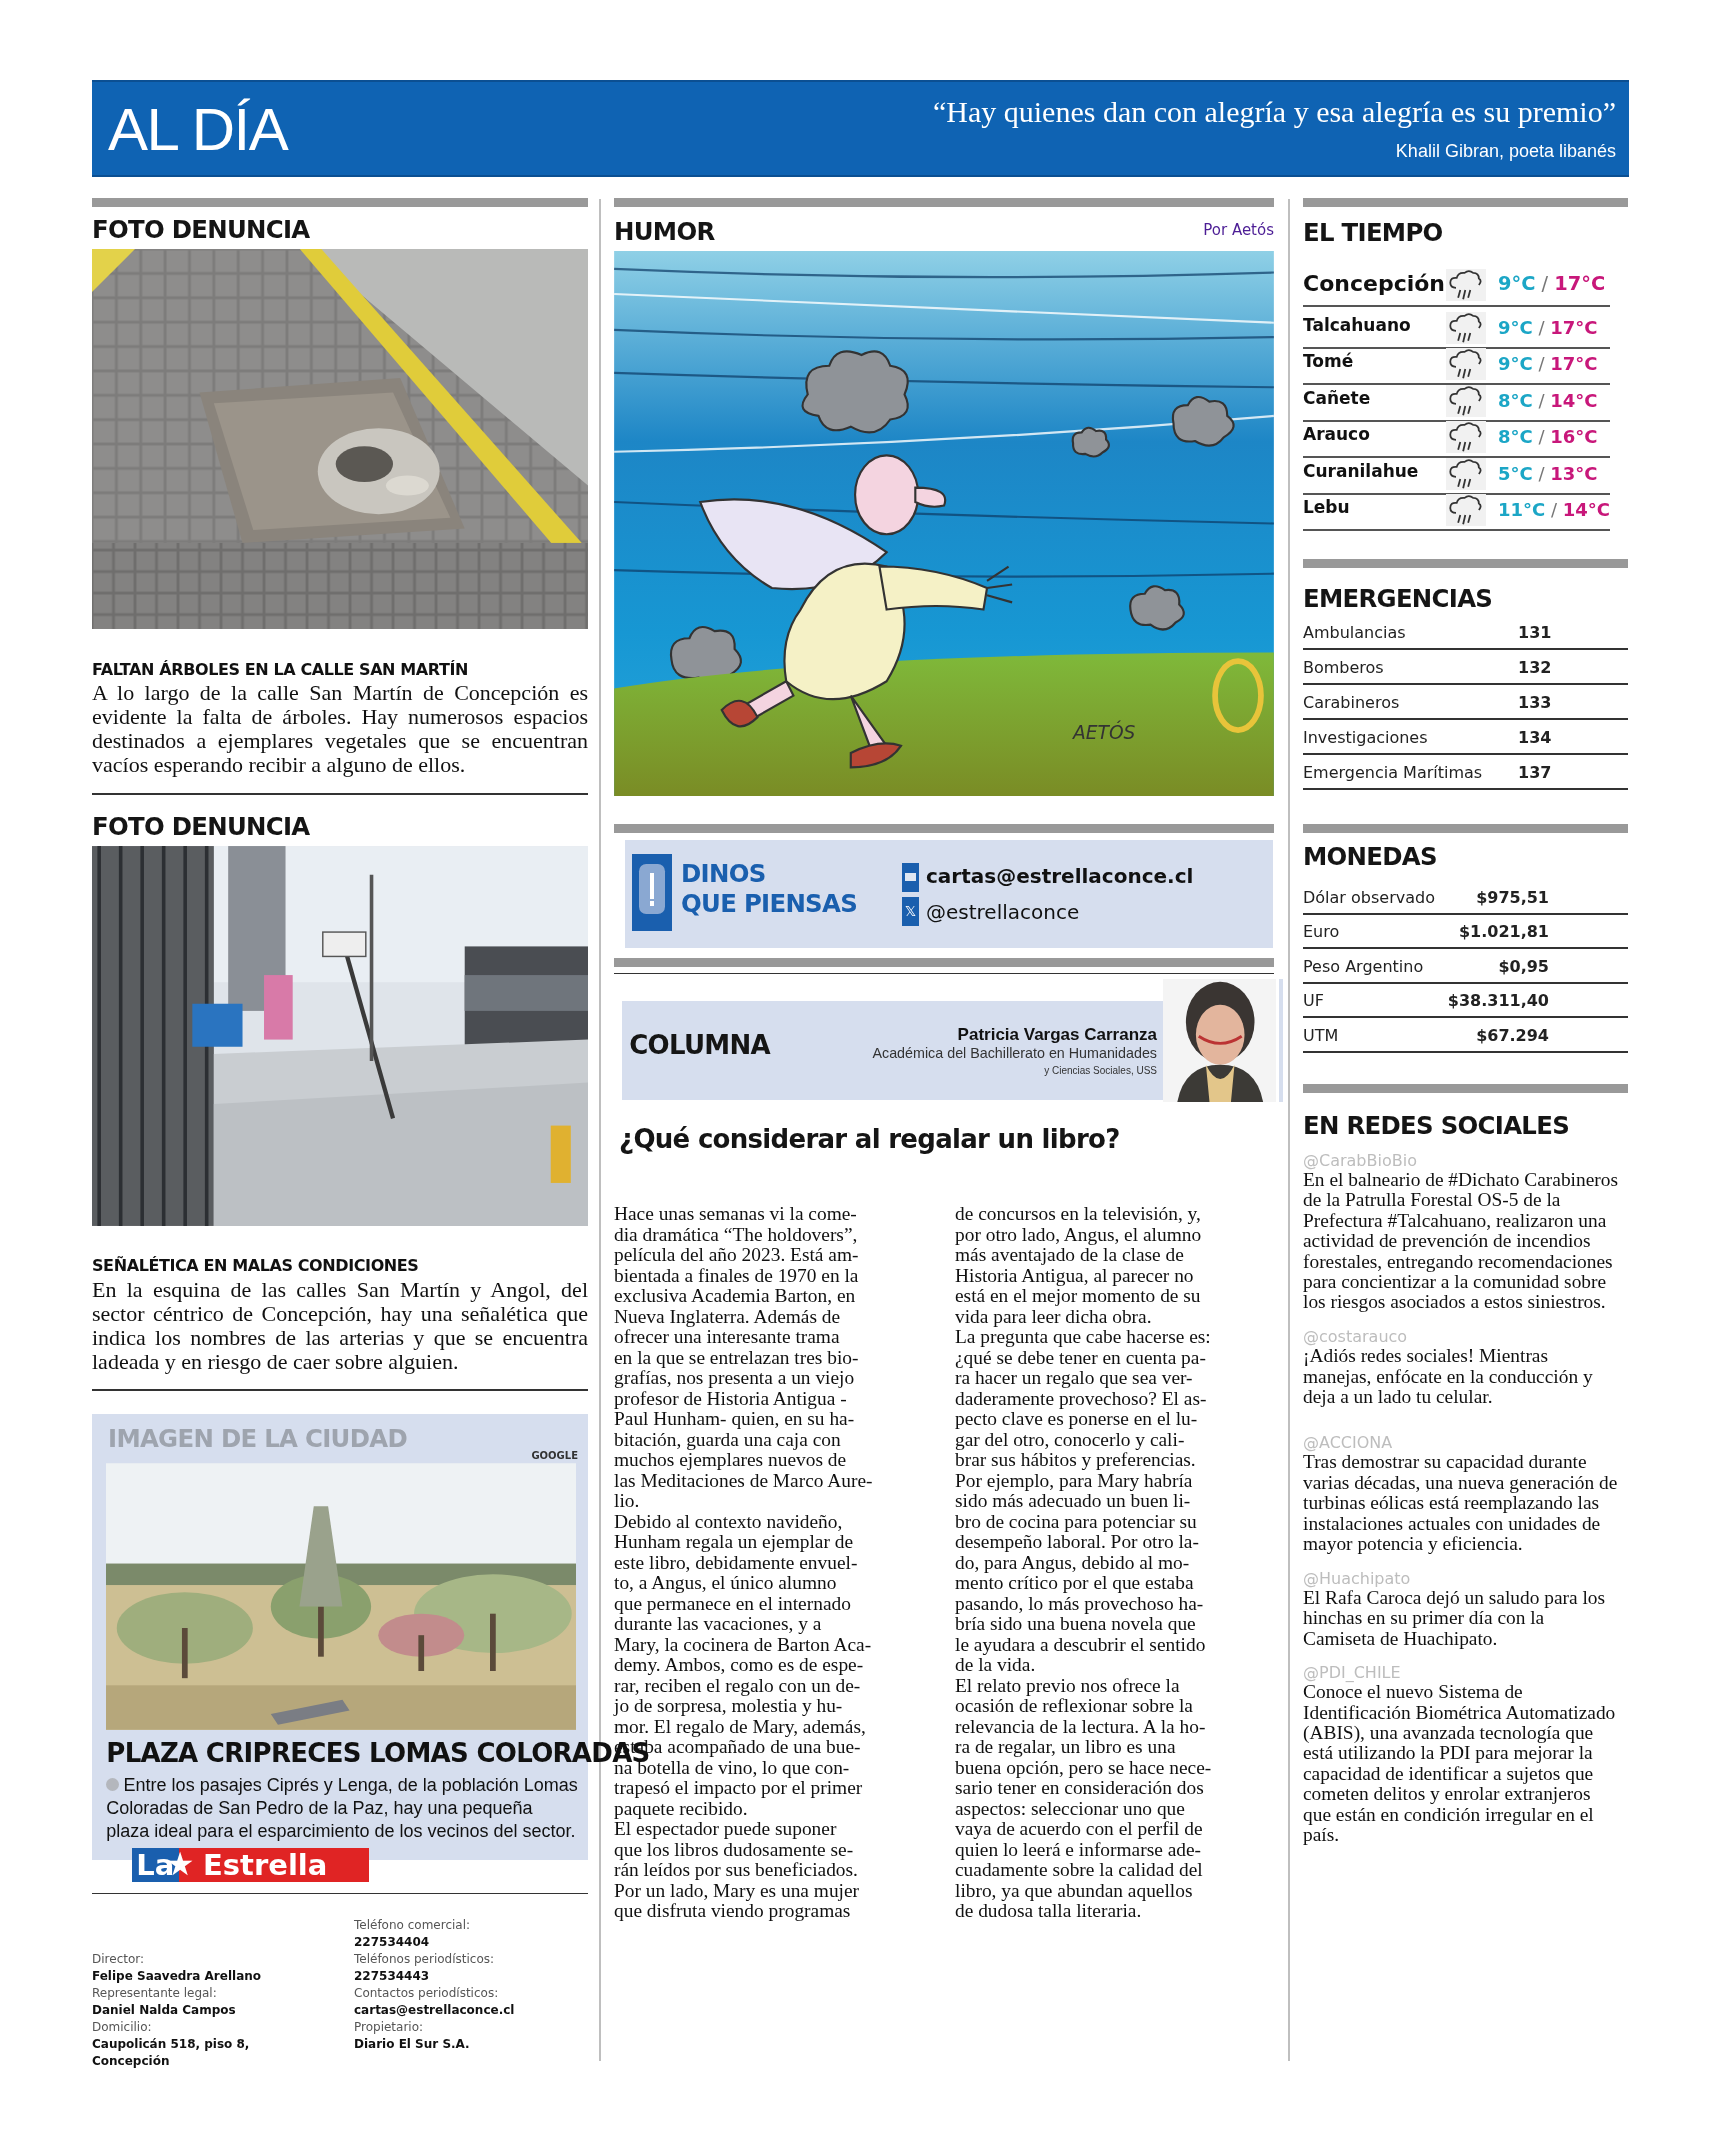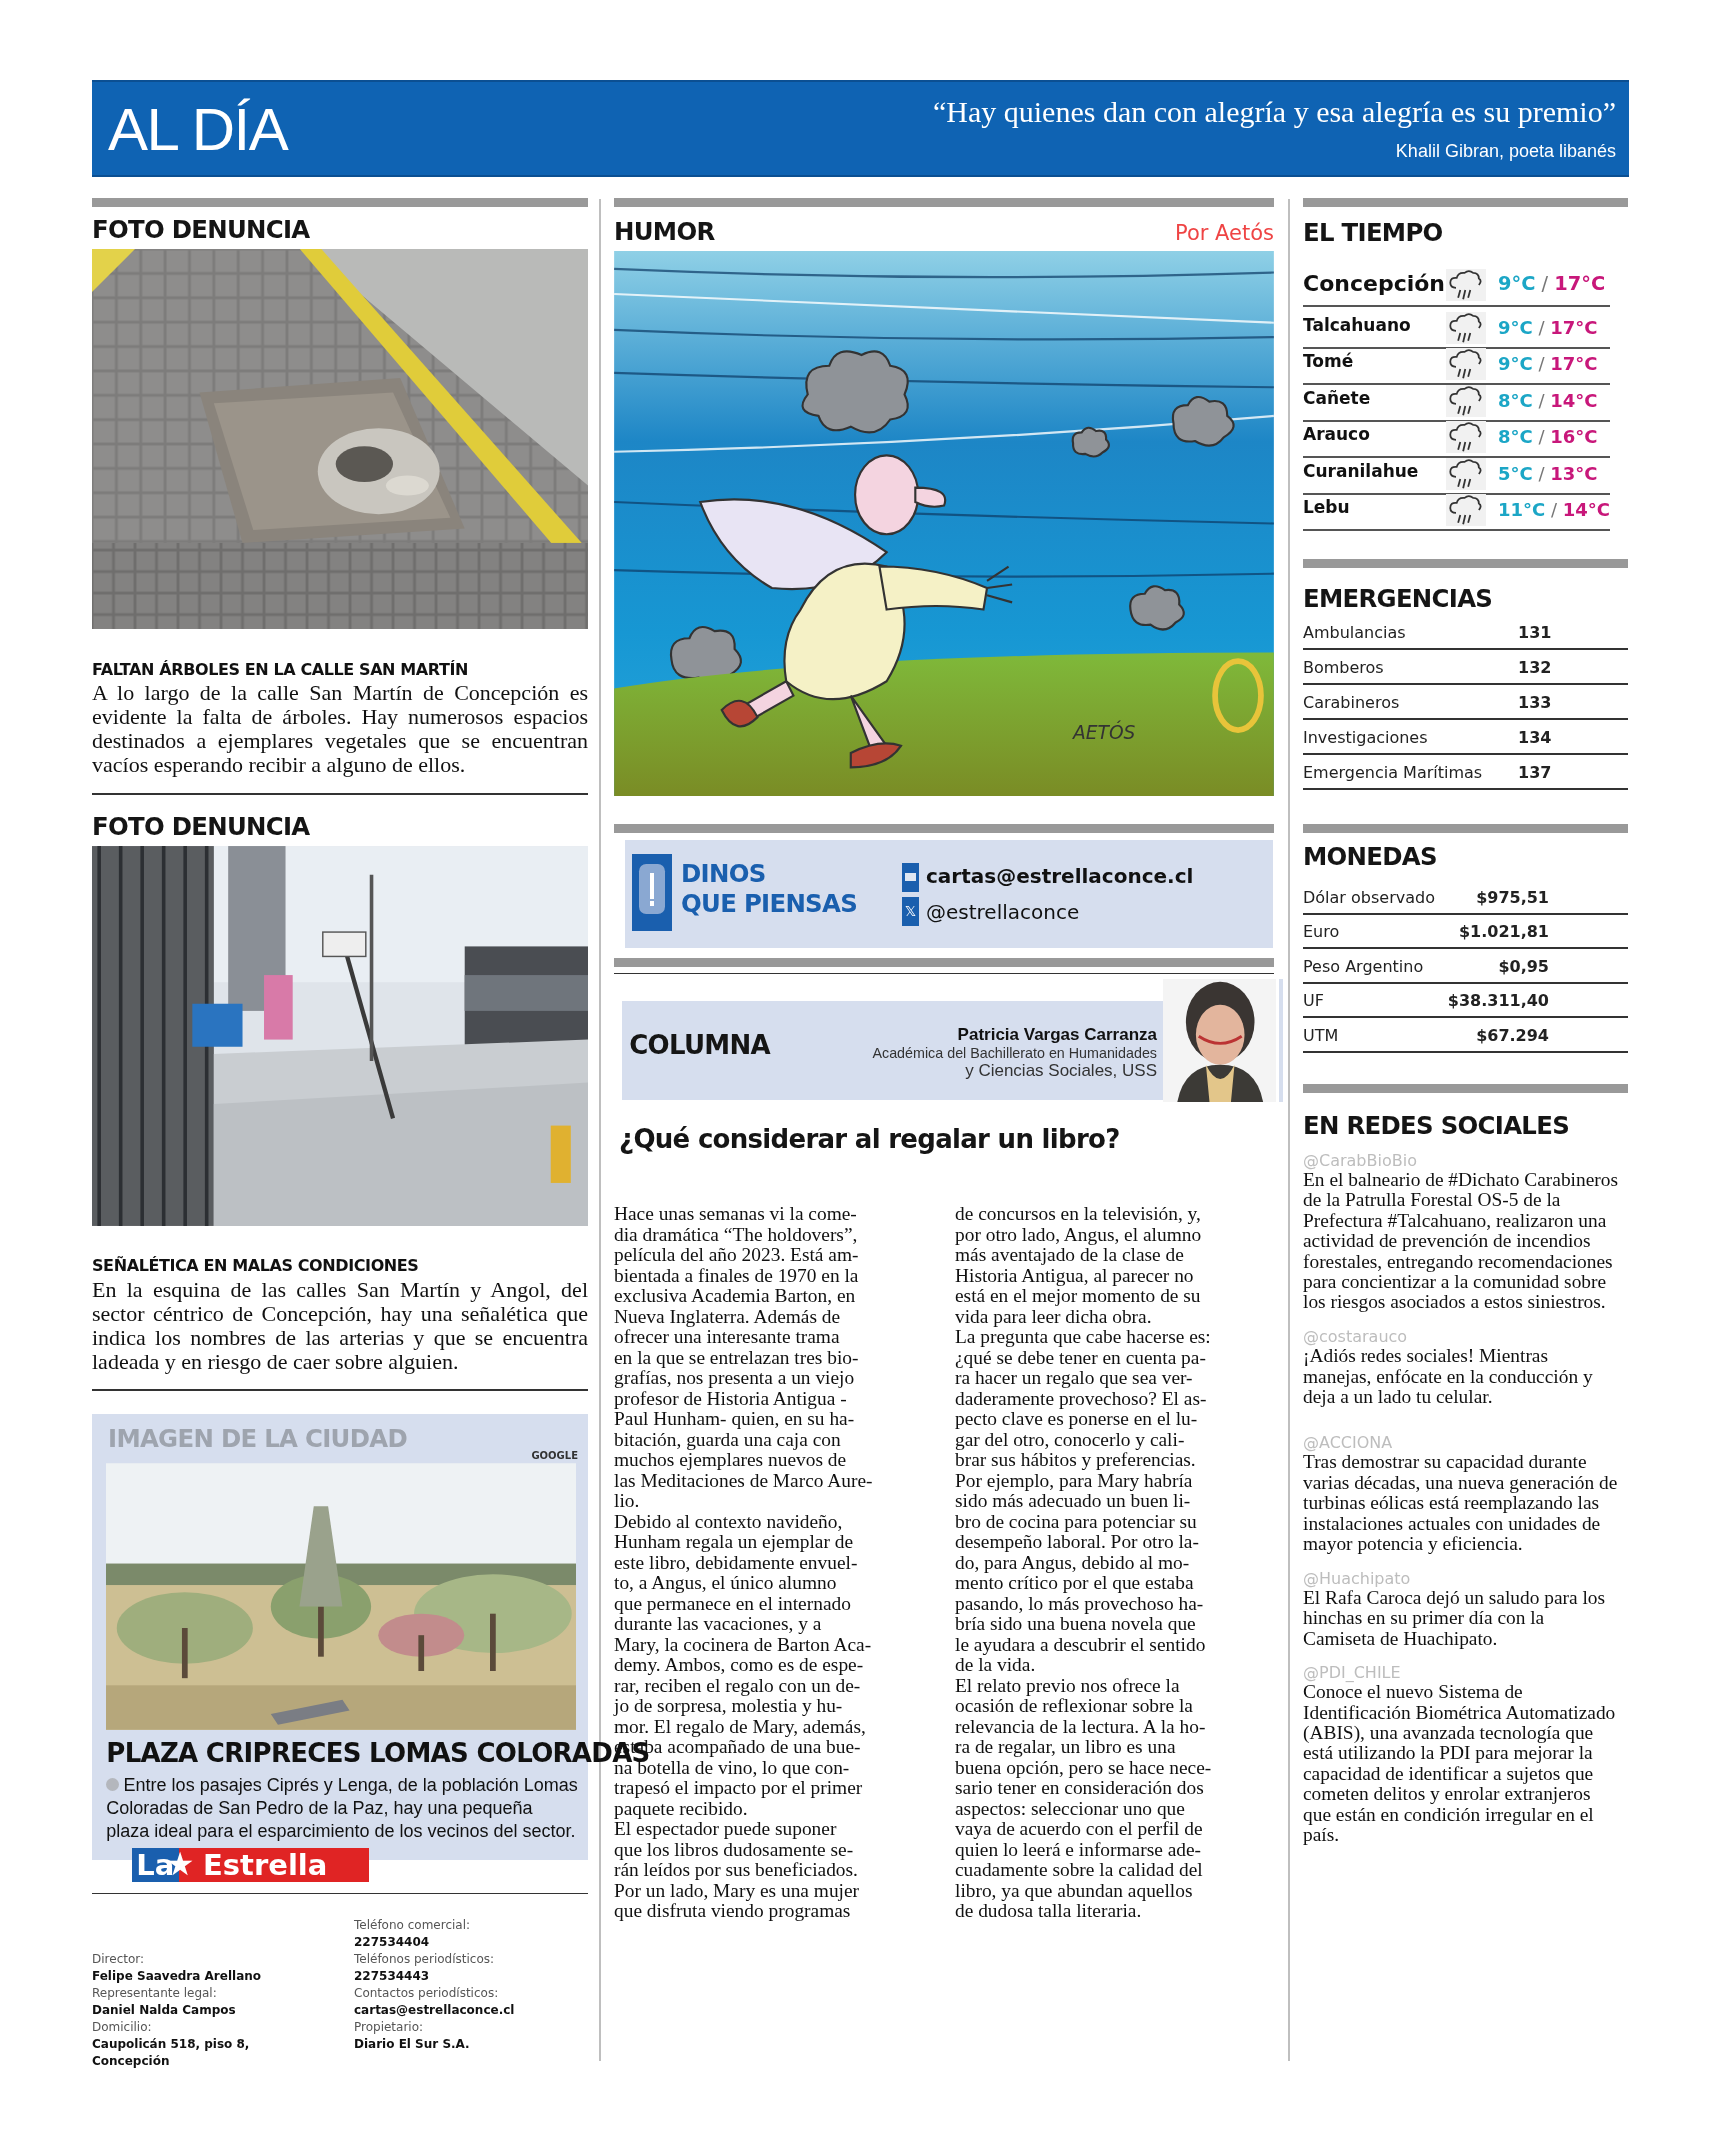--- a/index.html
+++ b/index.html
@@ -190,21 +190,21 @@
   <div class="foot-lbl">Teléfonos periodísticos:</div>
   <div class="foot-val">227534443</div>
   <div class="foot-lbl">Contactos periodísticos:</div>
   <div class="foot-val">cartas@estrellaconce.cl</div>
   <div class="foot-lbl">Propietario:</div>
   <div class="foot-val">Diario El Sur S.A.</div>
 </div>
 
 <div class="abs grey-bar" style="left:614px; top:198px; width:660px;"></div>
 <div class="abs sec-head" style="left:614px; top:217px;">HUMOR</div>
-<div class="abs" style="right:447px; top:221px; font-family:'DejaVu Sans', sans-serif; font-size:21px; color:#ef4444;">Por Aetós</div>
+<div class="abs" style="right:447px; top:221px; font-family:'DejaVu Sans', sans-serif; font-size:15px; color:#4c1d95;">Por Aetós</div>
 
 <div class="abs photo" style="left:614px; top:251px; width:660px; height:545px;">
   <svg width="660" height="545" viewBox="0 0 920 760">
     <defs>
       <linearGradient id="sky" x1="0" y1="0" x2="0" y2="1">
         <stop offset="0" stop-color="#8fd0e6"></stop>
         <stop offset="0.35" stop-color="#1d86c6"></stop>
         <stop offset="0.7" stop-color="#1797d3"></stop>
         <stop offset="1" stop-color="#27a6dc"></stop>
       </linearGradient>
@@ -276,21 +276,21 @@
 </div>
 
 <div class="abs grey-bar" style="left:614px; top:958px; width:660px;"></div>
 <div class="abs thin-rule" style="left:614px; top:973px; width:660px; height:1.4px;"></div>
 
 <div id="columna-box" class="abs">
   <div class="abs sans" style="left:7.2px; top:29px; font-size:26px; font-weight:700; color:#151515; letter-spacing:-0.7px;">COLUMNA</div>
   <div class="abs" style="right:17px; top:24.4px; text-align:right; font-family:'Liberation Sans', sans-serif;">
     <div style="font-size:17px; font-weight:700; color:#111;">Patricia Vargas Carranza</div>
     <div style="font-size:14.3px; color:#333; line-height:17px;">Académica del Bachillerato en Humanidades</div>
-    <div style="font-size:17px; color:#333; line-height:17px;">y Ciencias Sociales, USS</div>
+    <div style="font-size:10px; color:#333; line-height:17px;">y Ciencias Sociales, USS</div>
   </div>
 </div>
 <div class="abs" style="left:1163px; top:979px; width:113px; height:123px; background:#f3f3f3; overflow:hidden;">
   <svg width="113" height="123" viewBox="0 0 158 172">
     <rect width="158" height="172" fill="#f4f4f4"></rect>
     <ellipse cx="80" cy="60" rx="48" ry="56" fill="#3a3532"></ellipse>
     <ellipse cx="80" cy="78" rx="34" ry="42" fill="#e3b59d"></ellipse>
     <path d="M50 80 Q 80 100 110 80" stroke="#b33" stroke-width="4" fill="none"></path>
     <path d="M20 172 Q 30 120 80 120 Q 130 120 140 172 Z" fill="#3c3a36"></path>
     <path d="M60 120 Q 80 160 100 120 L 95 172 L 65 172 Z" fill="#e3c68a"></path>

